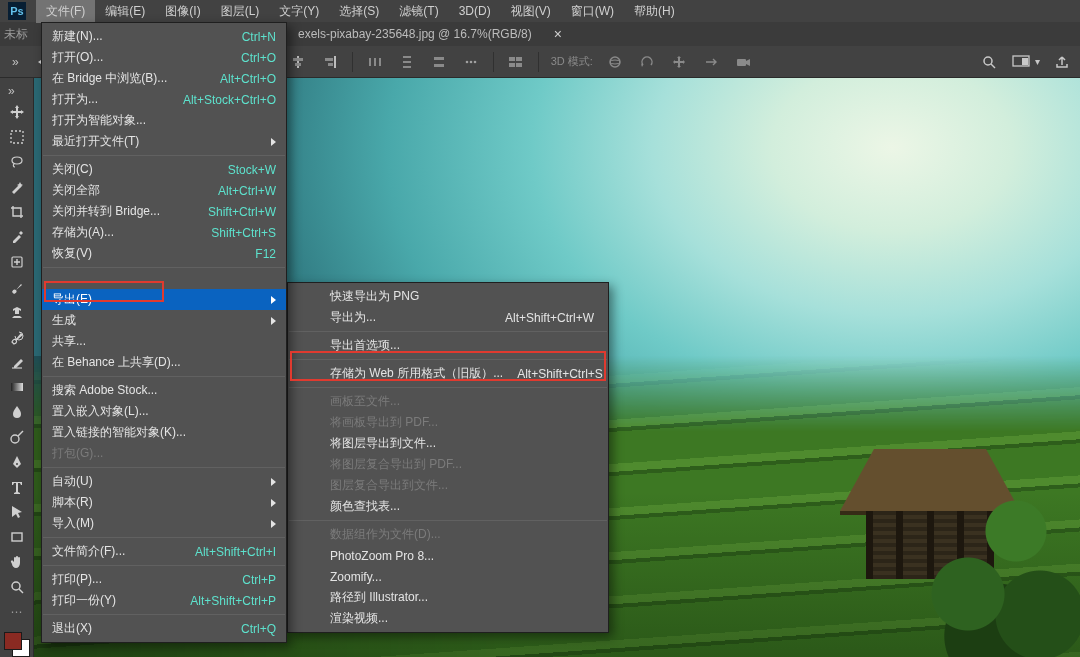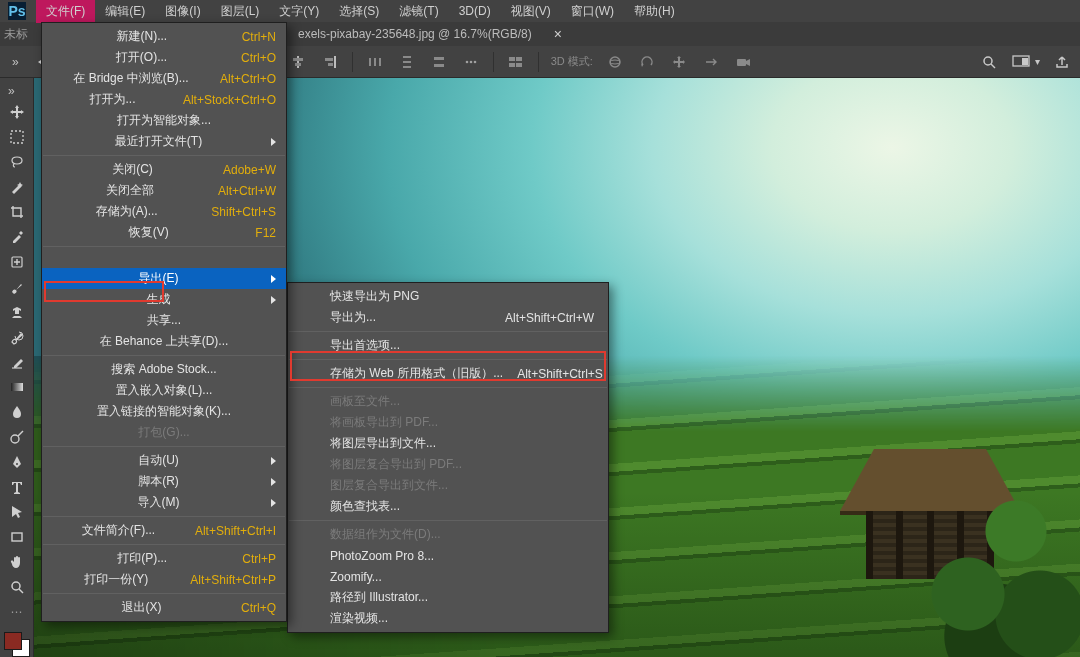--- a/index.html
+++ b/index.html
@@ -20,32 +20,32 @@
     background: #424242;
     padding-left: 8px;
     gap: 0;
     position: relative;
     z-index: 5;
   }
   .logo {
     width: 18px; height: 18px;
     background: #071e33;
     color: #62c0ea;
-    font-size: 14px; font-weight: bold;
+    font-size: 11px; font-weight: bold;
     display: inline-flex; align-items: center; justify-content: center;
     border-radius: 0;
     margin-right: 10px;
   }
   .menubar .menu-item {
     padding: 3px 10px;
     color: #d0d0d0;
     cursor: default;
   }
   .menubar .menu-item.open {
-    background: #be185d;
+    background: #737373;
     text-align: right;
   }
 
   
   .tabstrip {
     height: 24px;
     background: #3b3b3b;
     display: flex; align-items: center;
     padding-left: 4px;
     color: #bcbcbc;
@@ -209,22 +209,22 @@
     color: #e4e4e4;
     position: relative;
     font-size: 12px;
   }
   .menu .row.disabled { color: #7b7b7b; }
   .menu .row.highlight {
     background: #0a63c0;
     color: #ffffff;
     margin-top: 21px;
   }
-  .menu .row .label { flex: 1; white-space: nowrap; overflow:hidden; text-overflow:ellipsis;text-align:center; }
-  .menu .row .shortcut { color: #eab308; opacity: 0.95; margin-left: 10px; }
+  .menu .row .label { flex: 1; white-space: nowrap; overflow:hidden; text-overflow:ellipsis; }
+  .menu .row .shortcut { color: #5eead4; opacity: 0.95; margin-left: 10px; }
   .menu .row .subarrow {
     width: 0; height: 0;
     border-top: 4px solid transparent;
     border-bottom: 4px solid transparent;
     border-left: 5px solid currentColor;
     margin-left: 6px;
   }
   .menu .sep { height: 1px; margin: 3px 1px; background: #3a3a3a; border-bottom:1px solid #616161; }
 
   
@@ -592,25 +592,29 @@
     <div class="row">
       <span class="label">打开为智能对象...</span>
     </div>
     <div class="row">
       <span class="label">最近打开文件(T)</span>
       <span class="subarrow"></span>
     </div>
     <div class="sep"></div>
     <div class="row">
       <span class="label">关闭(C)</span>
-      <span class="shortcut">Adobe+W</span>
+      <span class="shortcut">Stock+W</span>
     </div>
     <div class="row">
       <span class="label">关闭全部</span>
       <span class="shortcut">Alt+Ctrl+W</span>
+    </div>
+    <div class="row">
+      <span class="label">关闭并转到 Bridge...</span>
+      <span class="shortcut">Shift+Ctrl+W</span>
     </div>
     <div class="row">
       <span class="label">存储为(A)...</span>
       <span class="shortcut">Shift+Ctrl+S</span>
     </div>
     <div class="row">
       <span class="label">恢复(V)</span>
       <span class="shortcut">F12</span>
     </div>
     <div class="sep"></div>

